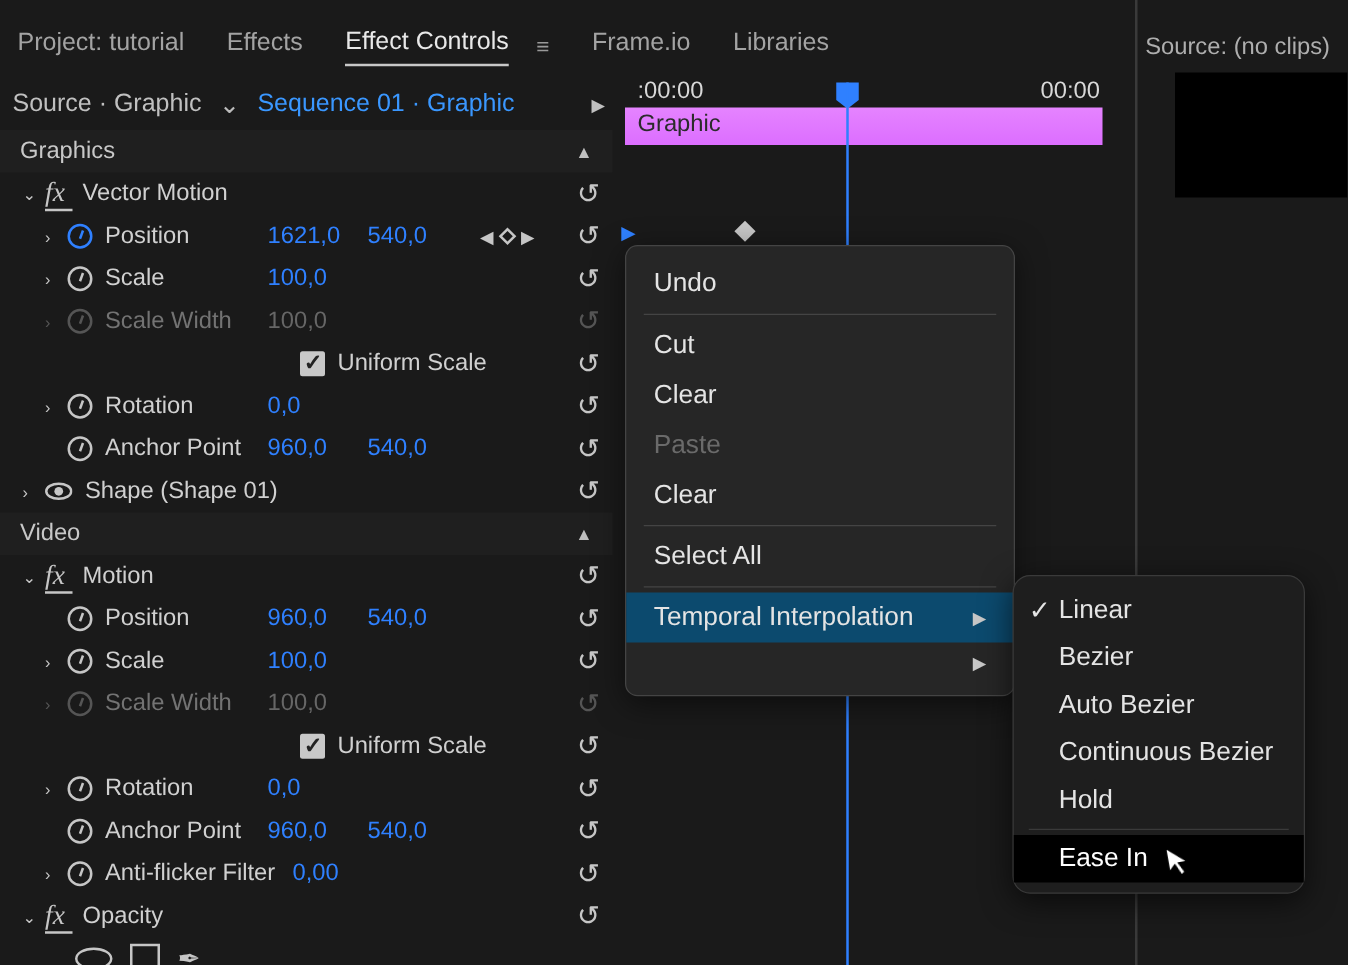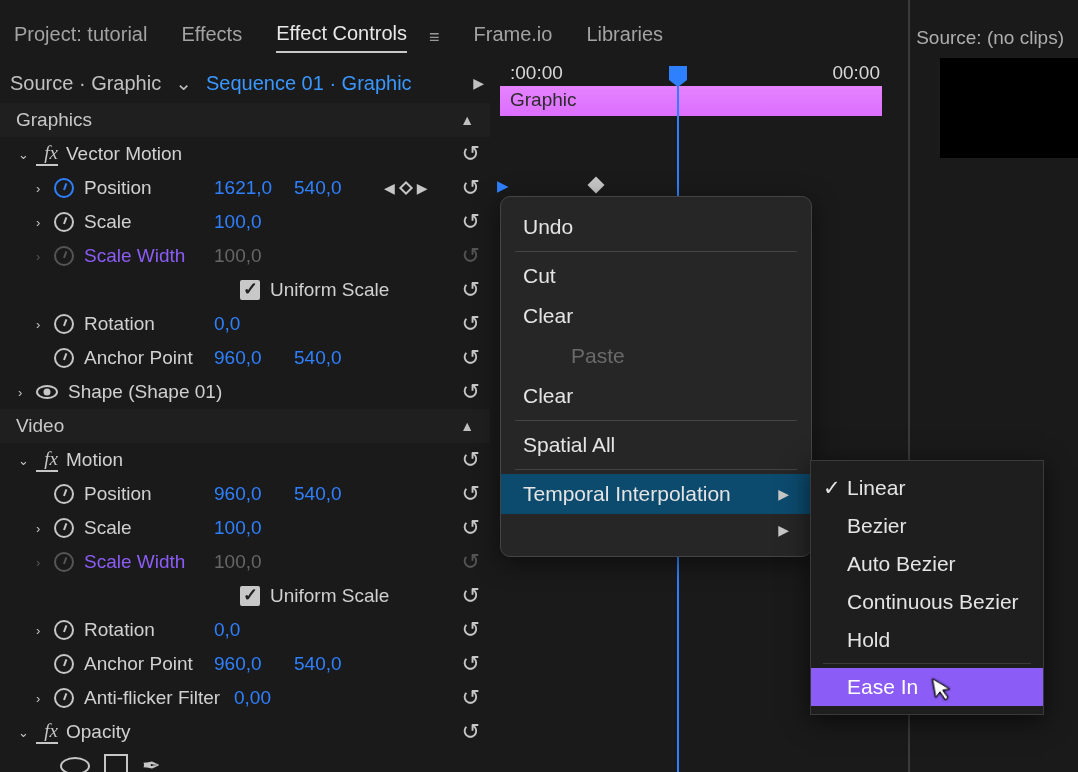--- a/index.html
+++ b/index.html
@@ -17,29 +17,29 @@
   .chevron-down { margin: 0 14px; color: #bcbcbc; }
   .play-triangle { position: absolute; right: 6px; color: #c0c0c0; font-size: 14px; }
 
   .panel { width: 490px; }
   .section-header { display:flex; align-items:center; padding: 6px 16px; color: #c8c8c8; background:#1f1f1f; }
   .collapse-up { margin-left:auto; color:#bfbfbf; font-size:14px; }
 
   .row { display:flex; align-items:center; height:34px; padding-left:18px; position:relative; }
   .chev { width:18px; color:#c6c6c6; font-size:13px; }
   .empty { width:18px; }
-  .fx { font-style:italic; font-family:serif; font-size:19px; border-bottom:2px solid #c6c6c6; color:#c6c6c6; width:22px; text-align:right; margin-right:8px;}
+  .fx { font-style:italic; font-family:serif; font-size:22px; border-bottom:2px solid #c6c6c6; color:#c6c6c6; width:22px; text-align:left; margin-right:8px;}
   .stopwatch { width:20px; height:20px; border:2px solid #c6c6c6; border-radius:50%; margin-right:10px; position:relative; display:inline-block;}
   .stopwatch::after { content:""; position:absolute; width:2px; height:7px; background:#c6c6c6; top:3px; left:50%; transform:translateX(-50%) rotate(20deg); transform-origin:bottom;}
   .stopwatch.blue { border-color:#2f80ff; }
   .stopwatch.blue::after { background:#2f80ff; }
   .stopwatch.disabled { border-color:#555; }
   .stopwatch.disabled::after { background:#555; }
   .prop-name { color:#d0d0d0; flex:0 0 130px; }
-  .prop-name.disabled { color:#8b5cf6; }
+  .prop-name.disabled { color:#737373; }
   .val { color:#2f80ff; width:80px; }
   .val.disabled { color:#666; }
   .reset { position:absolute; right:10px; color:#c6c6c6; font-size:22px; }
   .reset.disabled { color:#555; }
 
   .checkbox { width:20px; height:20px; background:#c8c8c8; margin-right:10px; position:relative; border-radius:2px;}
   .checkbox::after { content:"✓"; color:#222; position:absolute; left:3px; top:-2px; font-size:18px; font-weight:bold;}
   .checkbox-label { color:#d0d0d0; }
 
   .kf-nav { display:flex; align-items:center; gap:6px; margin-left:10px; }
@@ -63,29 +63,29 @@
   .boundary-line { position:absolute; left:908px; top:0; width:2px; height:772px; background:#3a3a3a;}
   .preview { position:absolute; left:940px; top:58px; width:138px; height:100px; background:#000;}
 
   .kf-track { position:absolute; left:492px; top:170px; height:30px; width:400px;}
   .kf-start { position:absolute; left:5px; top:7px; color:#2f80ff; font-size:15px;}
   .kf-mid { position:absolute; left:98px; top:9px; width:12px; height:12px; background:#c6c6c6; transform:rotate(45deg);}
 
   
   .ctx { position:absolute; left:500px; top:196px; width:312px; background:#262626; border:1px solid #444; border-radius:10px; padding:10px 0; z-index:5; box-shadow:0 6px 24px rgba(0,0,0,0.5);}
   .ctx-item { padding:8px 22px; color:#e4e4e4; font-size:21px; cursor:pointer; display:flex; align-items:center;}
-  .ctx-item.disabled { color:#6a6a6a;margin-left:48px; }
+  .ctx-item.disabled { color:#6a6a6a; }
   .ctx-item.hover { background:#0c4a6e; }
   .ctx-sep { height:1px; background:#444; margin:4px 14px; }
   .ctx-arrow { margin-left:auto; color:#c6c6c6; font-size:14px;}
 
-  .submenu { position:absolute; left:810px; top:460px; width:234px; background:#1e1e1e; border:1px solid #3a3a3a; border-radius:0; padding:8px 0; z-index:6; box-shadow:0 6px 24px rgba(0,0,0,0.6);}
+  .submenu { position:absolute; left:810px; top:460px; width:234px; background:#1e1e1e; border:1px solid #3a3a3a; border-radius:14px; padding:8px 0; z-index:6; box-shadow:0 6px 24px rgba(0,0,0,0.6);}
   .sub-item { padding:7px 18px 7px 36px; color:#e4e4e4; font-size:21px; cursor:pointer; position:relative;}
   .sub-item.checked::before { content:"✓"; position:absolute; left:12px; }
-  .sub-item.selected { background:#8b5cf6; color:#fff; }
+  .sub-item.selected { background:#000000; color:#fff; }
   .sub-sep { height:1px; background:#3a3a3a; margin:4px 12px;}
 
   .cursor { position:absolute; left:934px; top:676px; z-index:10; font-size:22px; color:#fff; transform:rotate(-10deg);}
   .cursor svg { filter: drop-shadow(0 0 1px #000);}
 </style>
 </head>
 <body>
 
 <div class="top-tabs">
   <div class="tab">Project: tutorial</div>
@@ -291,21 +291,21 @@
 <div class="preview"></div>
 
 <div class="ctx">
   <div class="ctx-item">Undo</div>
   <div class="ctx-sep"></div>
   <div class="ctx-item">Cut</div>
   <div class="ctx-item">Clear</div>
   <div class="ctx-item disabled">Paste</div>
   <div class="ctx-item">Clear</div>
   <div class="ctx-sep"></div>
-  <div class="ctx-item">Spatial All</div>
+  <div class="ctx-item">Select All</div>
   <div class="ctx-sep"></div>
   <div class="ctx-item hover">
     <span>Temporal Interpolation</span>
     <span class="ctx-arrow">▶</span>
   </div>
   <div class="ctx-item">
     <span class="ctx-arrow">▶</span>
   </div>
 </div>
 

